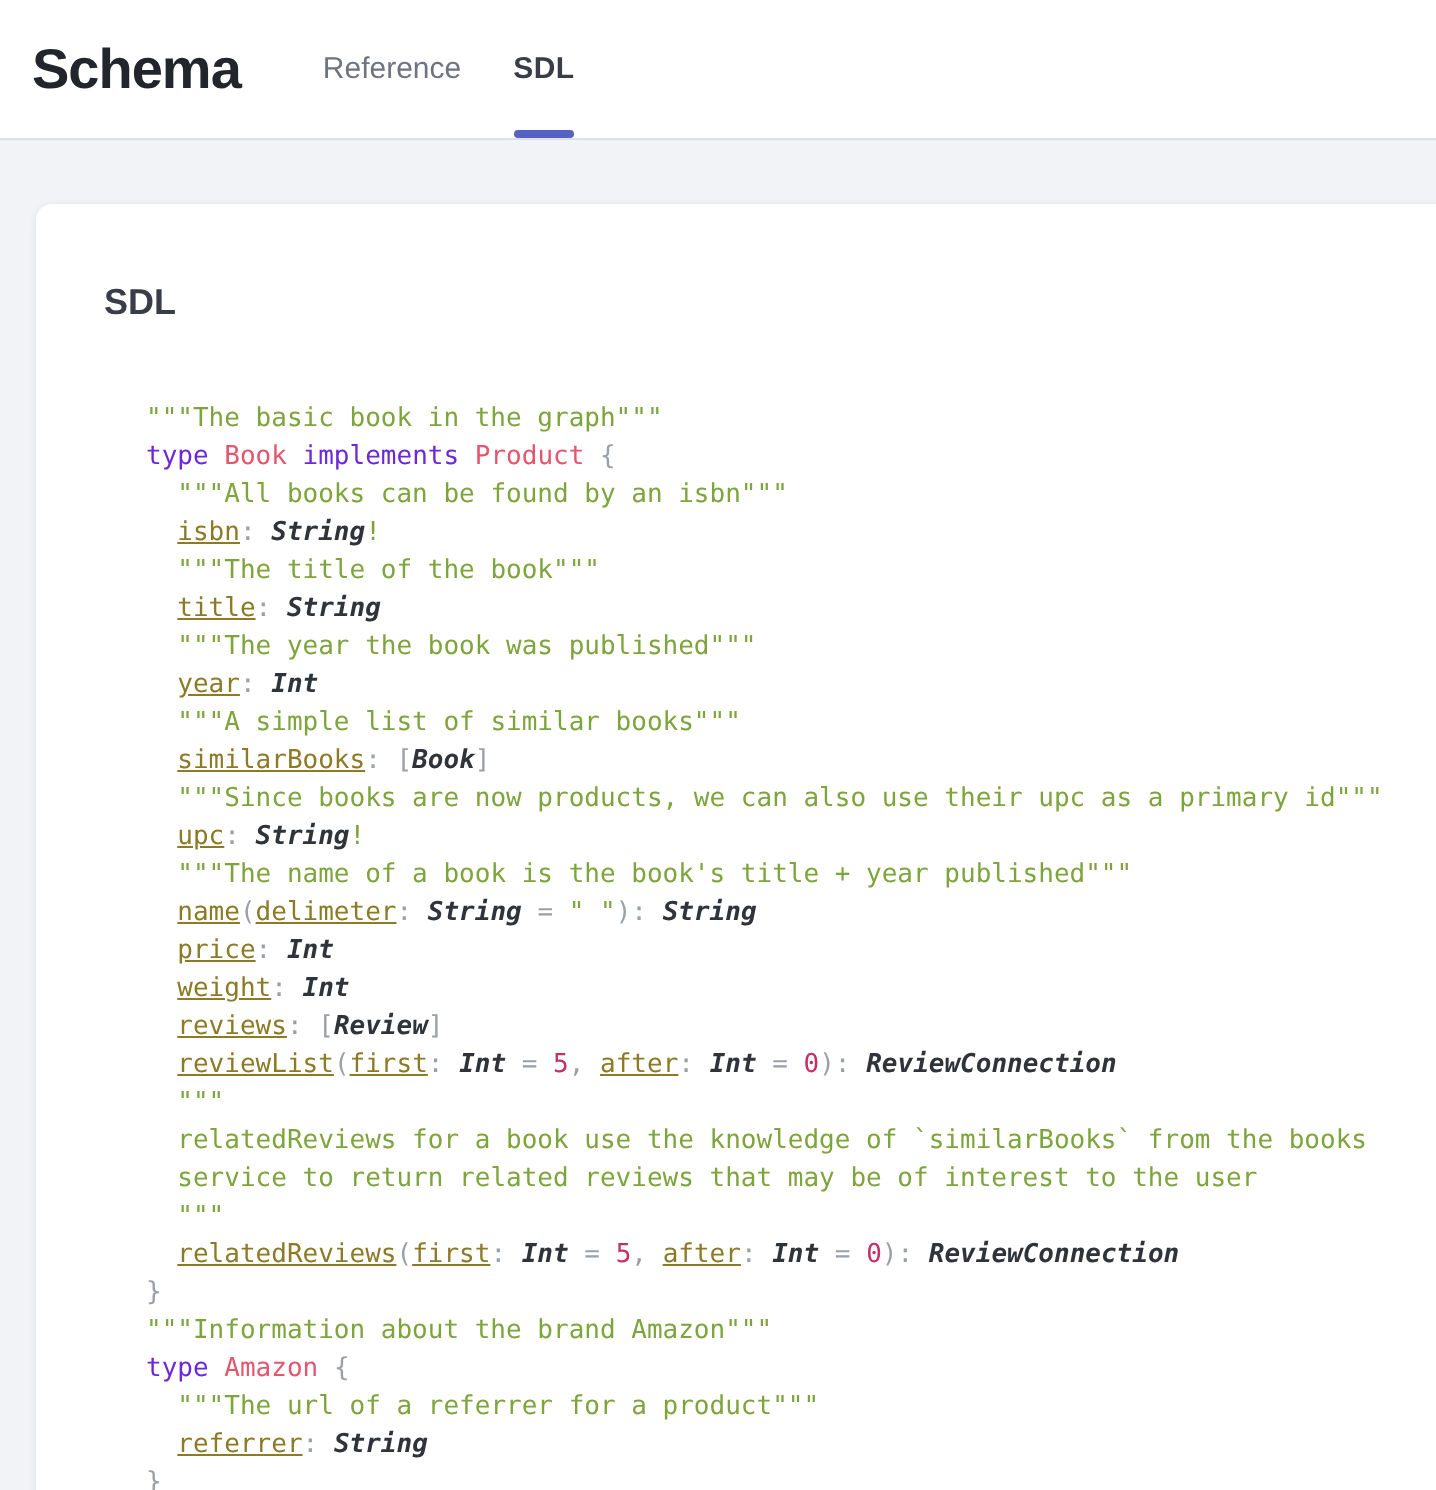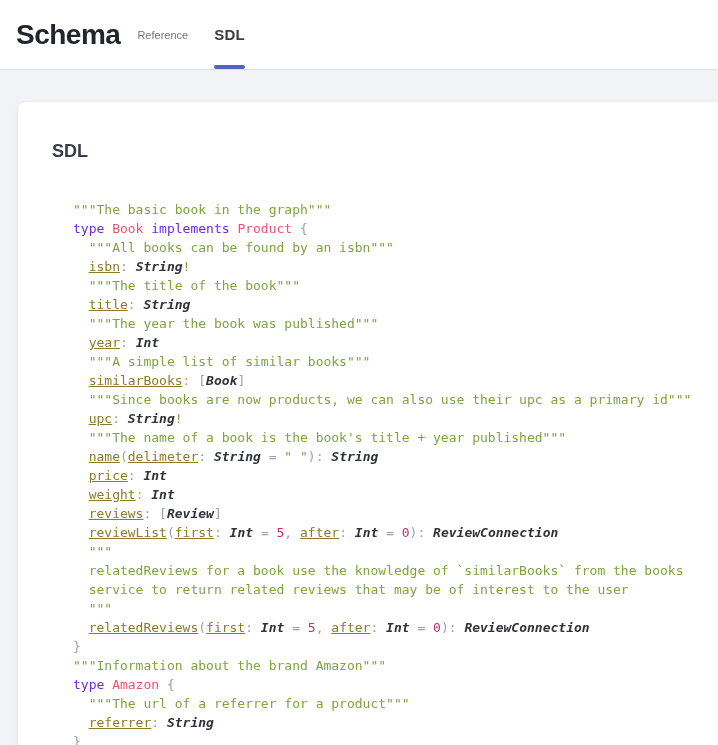--- a/index.html
+++ b/index.html
@@ -8,26 +8,26 @@
     background: #f2f3f6;
     font-family: "Liberation Sans", sans-serif;
   }
   .header {
     position: relative; height: 70px; background: #ffffff;
     border-bottom: 1px solid #dde0e5;
     display: flex; align-items: center; padding: 0 16px; box-sizing: border-box;
   }
   .page-title {
     font-size: 28px; font-weight: 700; color: #22262c;
-    letter-spacing: -0.5px; margin-right: 4px;
+    letter-spacing: -0.5px; margin-right: 28px;
   }
   .tabs { display: flex; align-items: stretch; height: 100%; }
   .tab {
     position: relative; display: flex; align-items: center;
-    padding: 0 13px; font-size: 11px; color: #6f7580; cursor: pointer;
+    padding: 0 13px; font-size: 15px; color: #6f7580; cursor: pointer;
     white-space: nowrap;
   }
   .tab.active { color: #383d47; font-weight: 700; font-size: 15px; letter-spacing: 0.2px; }
   .tab .indicator { display: none; }
   .tab.active .indicator {
     display: block; position: absolute; left: 13px; right: 13px; bottom: 0;
     height: 4px; background: #5562c4; border-radius: 3px;
   }
   .content { position: absolute; top: 71px; left: 0; right: 0; bottom: 0; }
   .card {

